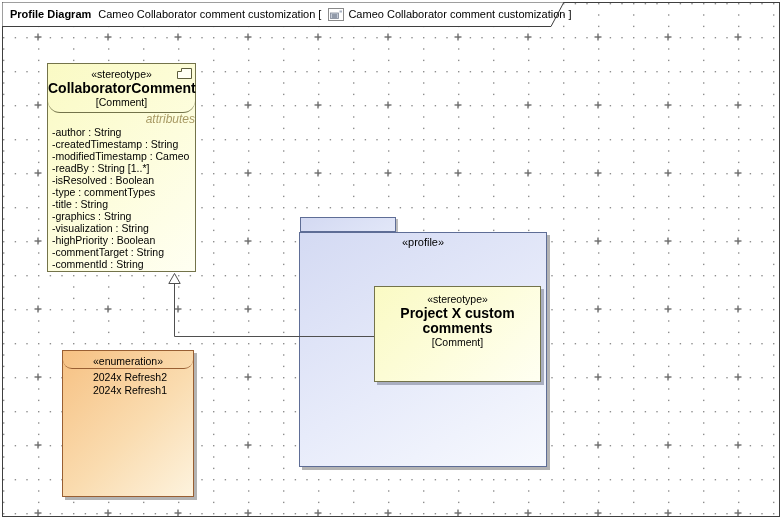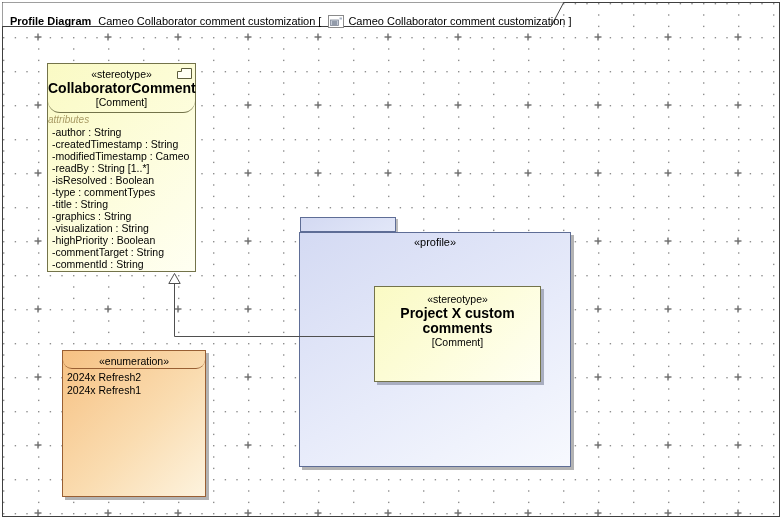--- a/index.html
+++ b/index.html
@@ -9,59 +9,59 @@
     -webkit-font-smoothing:antialiased;
   }
   .frame{
     position:absolute;left:2px;top:2px;width:776px;height:513px;
     border:1px solid #3f3f3f;background:#fff;z-index:0;
   }
   .gridsvg{position:absolute;left:0;top:0;z-index:0;}
   
   .tabsvg{position:absolute;left:2px;top:2px;z-index:6;}
   .tabtext{
-    position:absolute;left:10px;top:12px;height:18px;z-index:7;
+    position:absolute;left:10px;top:5px;height:18px;z-index:7;
     display:flex;align-items:center;font-size:11px;white-space:pre;
   }
   .tabtext .b{font-weight:bold;margin-right:7px;}
   .tabtext .seg{margin-right:3px;}
   .hdricon{margin:0 4px;}
   
   .node{position:absolute;box-sizing:border-box;z-index:4;}
   .yellow{
     background:linear-gradient(135deg,#fafac4 0%,#fdfddd 55%,#fffff2 100%);
     border:1px solid #73734a;
   }
   .nodehdr{position:relative;text-align:center;padding-top:4px;border-radius:12px;}
   .stereo{font-size:10.5px;line-height:13px;}
   .nodename{font-size:14px;font-weight:bold;line-height:15px;}
   .metaclass{font-size:10.5px;line-height:13px;padding-bottom:3px;}
   .sep{border-bottom:1px solid #73734a;}
   .attrlabel{
-    text-align:left;font-size:10px;font-style:italic;color:#a89a64;line-height:13px;
+    text-align:right;font-size:12px;font-style:italic;color:#a89a64;line-height:13px;
   }
   .attrow{font-size:10.5px;line-height:12px;padding-left:4px;white-space:pre;}
   .litrow{font-size:10.5px;line-height:13px;padding-left:4px;white-space:pre;}
   .elemicon{position:absolute;right:3px;top:4px;}
   
   .enum{
     background:linear-gradient(135deg,#f6c183 0%,#fadcb0 55%,#fdf3de 100%);
     border:1px solid #995f33;
     box-shadow:3px 3px 0 0 #b3b3b3;
   }
   .enum .sep2{border-bottom:1px solid #995f33;}
   
   .pkgtab{
     position:absolute;left:300px;top:217px;width:96px;height:15px;z-index:1;
     background:linear-gradient(150deg,#d3d9f2,#e2e7f8);
     border:1px solid #5e6d96;box-sizing:border-box;
     box-shadow:2px 2px 0 0 #bcbcbc;
   }
   .pkgbody{
-    position:absolute;left:299px;top:232px;width:272px;height:235px;z-index:1;
+    position:absolute;left:299px;top:232px;width:248px;height:235px;z-index:1;
     background:linear-gradient(150deg,#d4daf3 0%,#e7ebfa 55%,#f7f9fe 100%);
     border:1px solid #5e6d96;box-sizing:border-box;
     box-shadow:3px 3px 0 0 #b3b3b3;
   }
   .pkglabel{text-align:center;font-size:11px;padding-top:3px;}
   .shadowed{box-shadow:3px 3px 0 0 #a9aec0;}
   .connsvg{position:absolute;left:0;top:0;z-index:3;pointer-events:none;}
 </style>
 </head>
 <body>
@@ -115,25 +115,25 @@
     <div class="attrow">-type : commentTypes</div>
     <div class="attrow">-title : String</div>
     <div class="attrow">-graphics : String</div>
     <div class="attrow">-visualization : String</div>
     <div class="attrow">-highPriority : Boolean</div>
     <div class="attrow">-commentTarget : String</div>
     <div class="attrow">-commentId : String</div>
   </div>
 </div>
 
-<div class="node enum" style="left:62px;top:350px;width:144px;height:147px;">
+<div class="node enum" style="left:62px;top:350px;width:132px;height:147px;">
   <div class="nodehdr sep2">
     <div class="stereo">«enumeration»</div>
   </div>
-  <div style="padding-top:2px;">
+  <div style="padding-top:2px;text-align:center;">
     <div class="litrow">2024x Refresh2</div>
     <div class="litrow">2024x Refresh1</div>
   </div>
 </div>
 
 <div class="node yellow shadowed" style="left:374px;top:286px;width:167px;height:96px;">
   <div class="nodehdr" style="padding-top:6px;">
     <div class="stereo">«stereotype»</div>
     <div class="nodename">Project X custom comments</div>
     <div class="metaclass">[Comment]</div>

